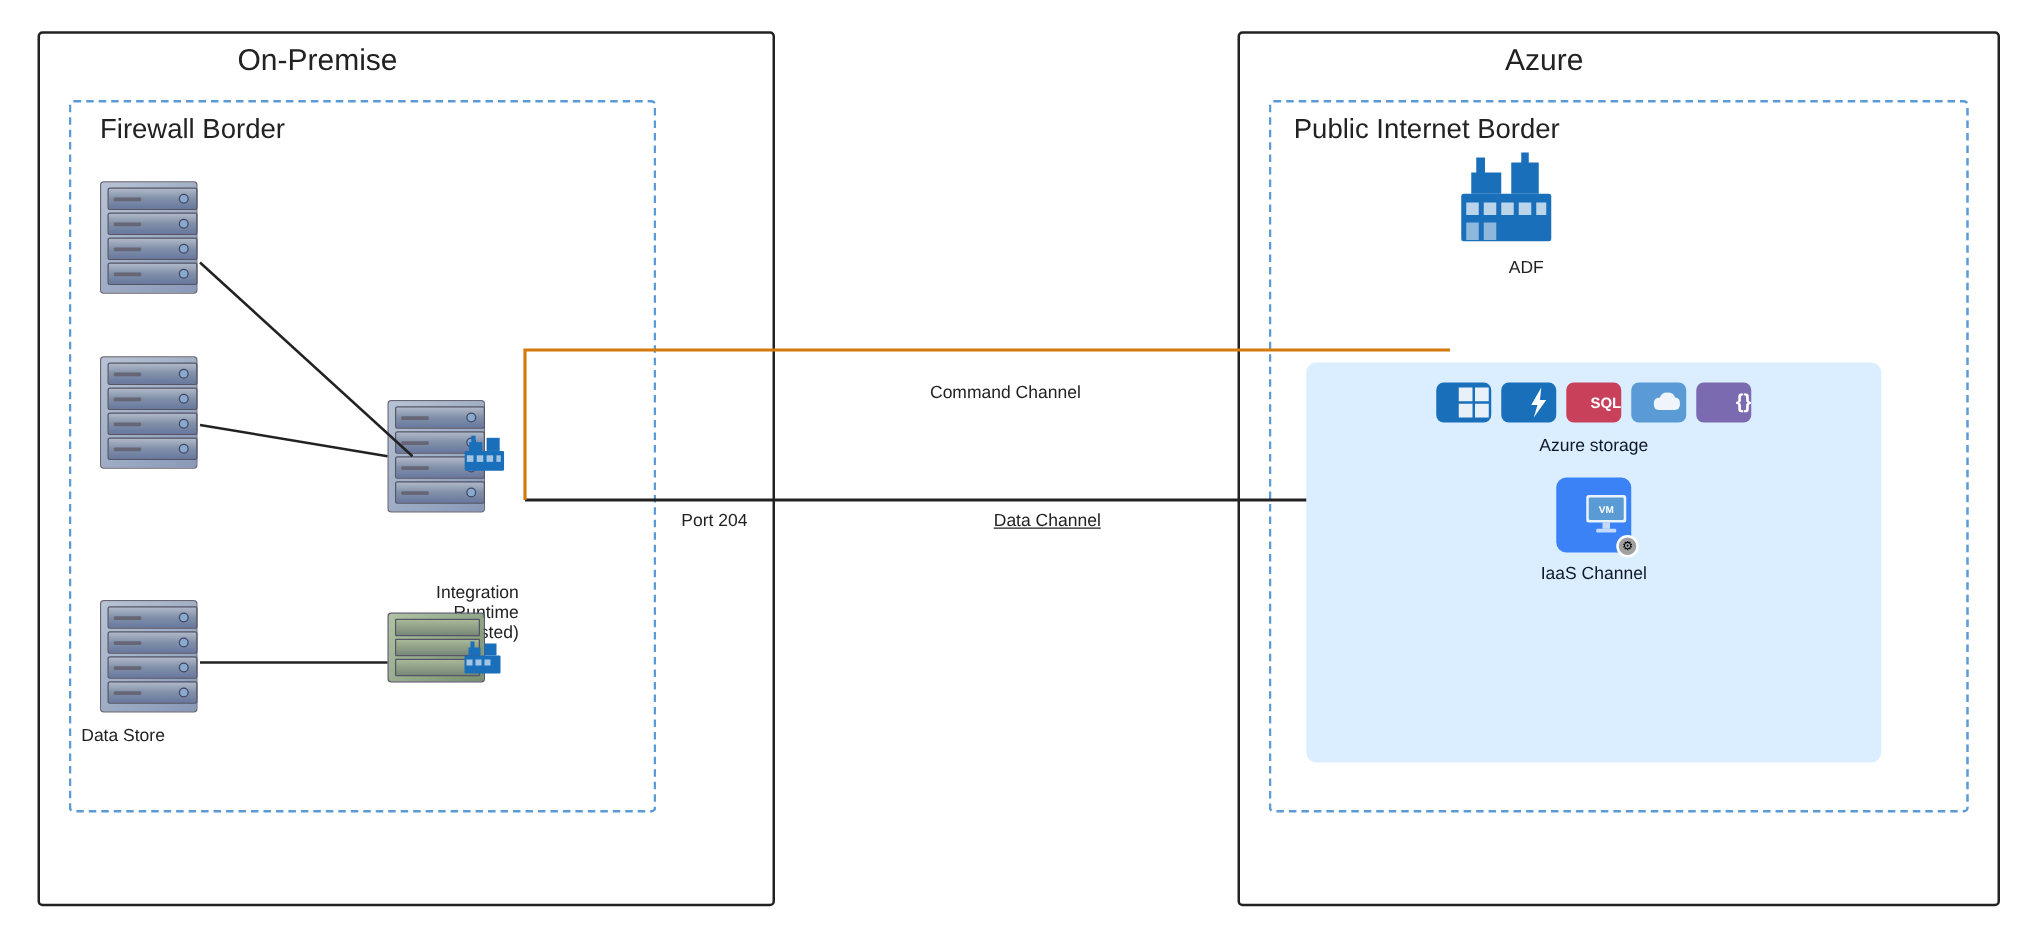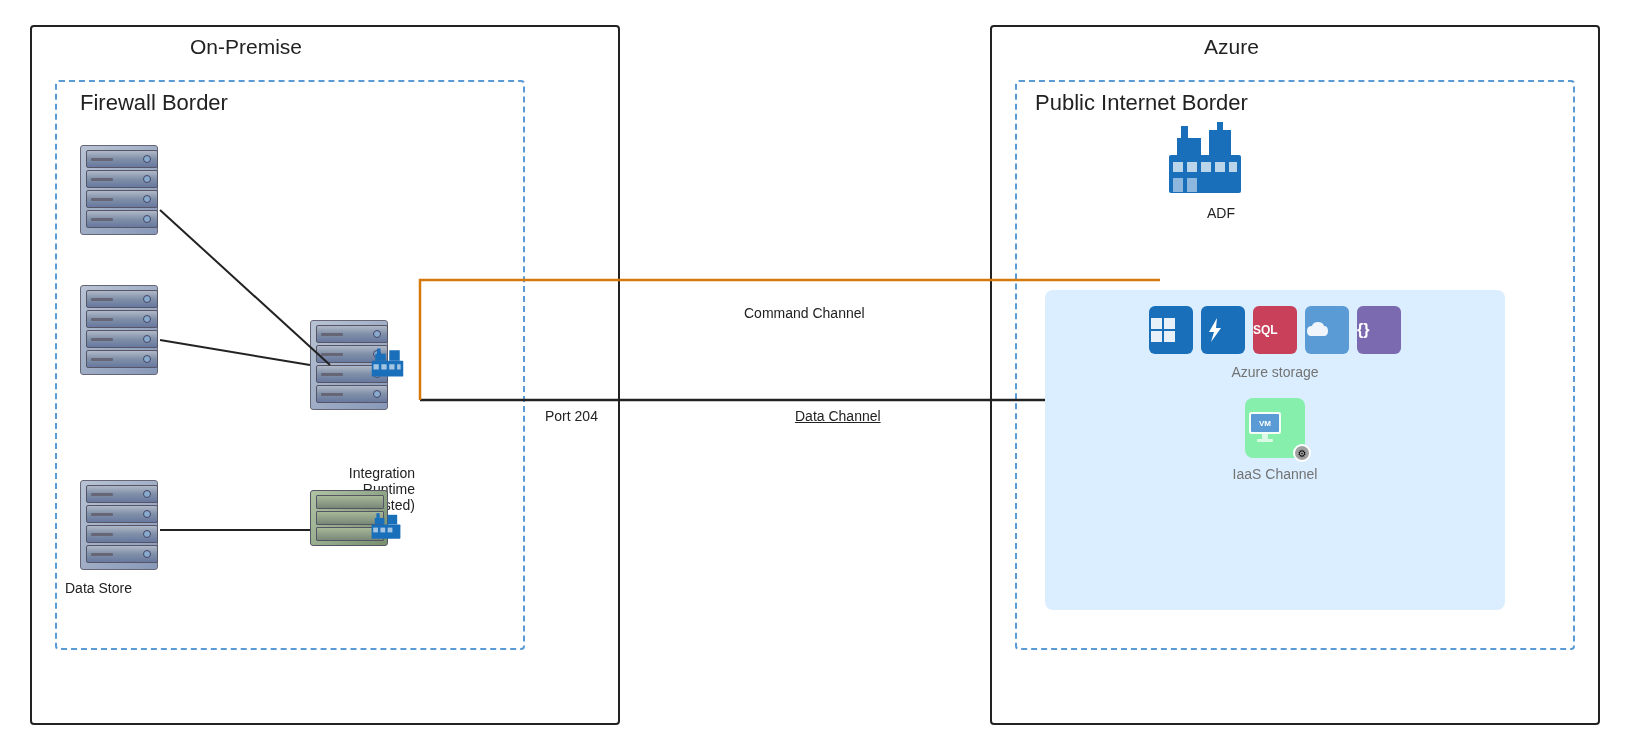--- a/index.html
+++ b/index.html
@@ -35,21 +35,21 @@
     .azure-box {
       left: 990px;
       top: 25px;
       width: 610px;
       height: 700px;
     }
 
     
     .section-title {
       position: absolute;
-      font-size: 21px;
+      font-size: 24px;
       font-weight: 400;
       color: #222;
     }
 
     
     .inner-dashed-box {
       position: absolute;
       border: 2.5px dashed #5b9bd5;
       border-radius: 4px;
     }
@@ -127,46 +127,46 @@
     }
 
     .storage-icons-row {
       display: flex;
       gap: 8px;
       margin-bottom: 10px;
     }
 
     .storage-icon-box {
       width: 44px;
-      height: 48px;
+      height: 32px;
       border-radius: 6px;
       display: flex;
       align-items: center;
-      justify-content: flex-start;
+      justify-content: flex-end;
       font-size: 22px;
     }
 
     
     .connector-svg {
       position: absolute;
       top: 0;
       left: 0;
       width: 1627px;
       height: 754px;
       pointer-events: none;
     }
 
     
     .label {
       position: absolute;
       font-size: 14px;
       color: #222;
     }
     .label-blue {
-      color: #737373;
+      color: #0f172a;
       font-size: 14px;
       text-align: center;
     }
     .label-center {
       text-align: right;
     }
   </style>
 </head>
 <body>
 
@@ -322,21 +322,21 @@
       </div>
 
       <div class="storage-icon-box" style="background:#7b6ab0;">
         <span style="color:#fff; font-size:16px; font-weight:700;">{}</span>
       </div>
     </div>
 
     <div class="label-blue" style="margin-bottom:18px;">Azure storage</div>
 
     <div style="display:flex; flex-direction:column; align-items:center;">
-      <div style="width:60px; height:60px; background:#86efac; border-radius:8px; display:flex; align-items:center; justify-content:flex-start; position:relative;">
+      <div style="width:60px; height:60px; background:#3b82f6; border-radius:8px; display:flex; align-items:center; justify-content:flex-end; position:relative;">
         <svg width="40" height="40" viewBox="0 0 40 40">
 
           <rect x="4" y="4" width="32" height="22" rx="2" fill="#fff" opacity="0.9"></rect>
           <rect x="6" y="6" width="28" height="18" rx="1" fill="#5b9bd5"></rect>
 
           <rect x="17" y="26" width="6" height="5" fill="#fff" opacity="0.7"></rect>
           <rect x="12" y="31" width="16" height="3" rx="1" fill="#fff" opacity="0.7"></rect>
 
           <text x="20" y="18" text-anchor="middle" fill="#fff" font-size="8" font-weight="bold">VM</text>
         </svg>

